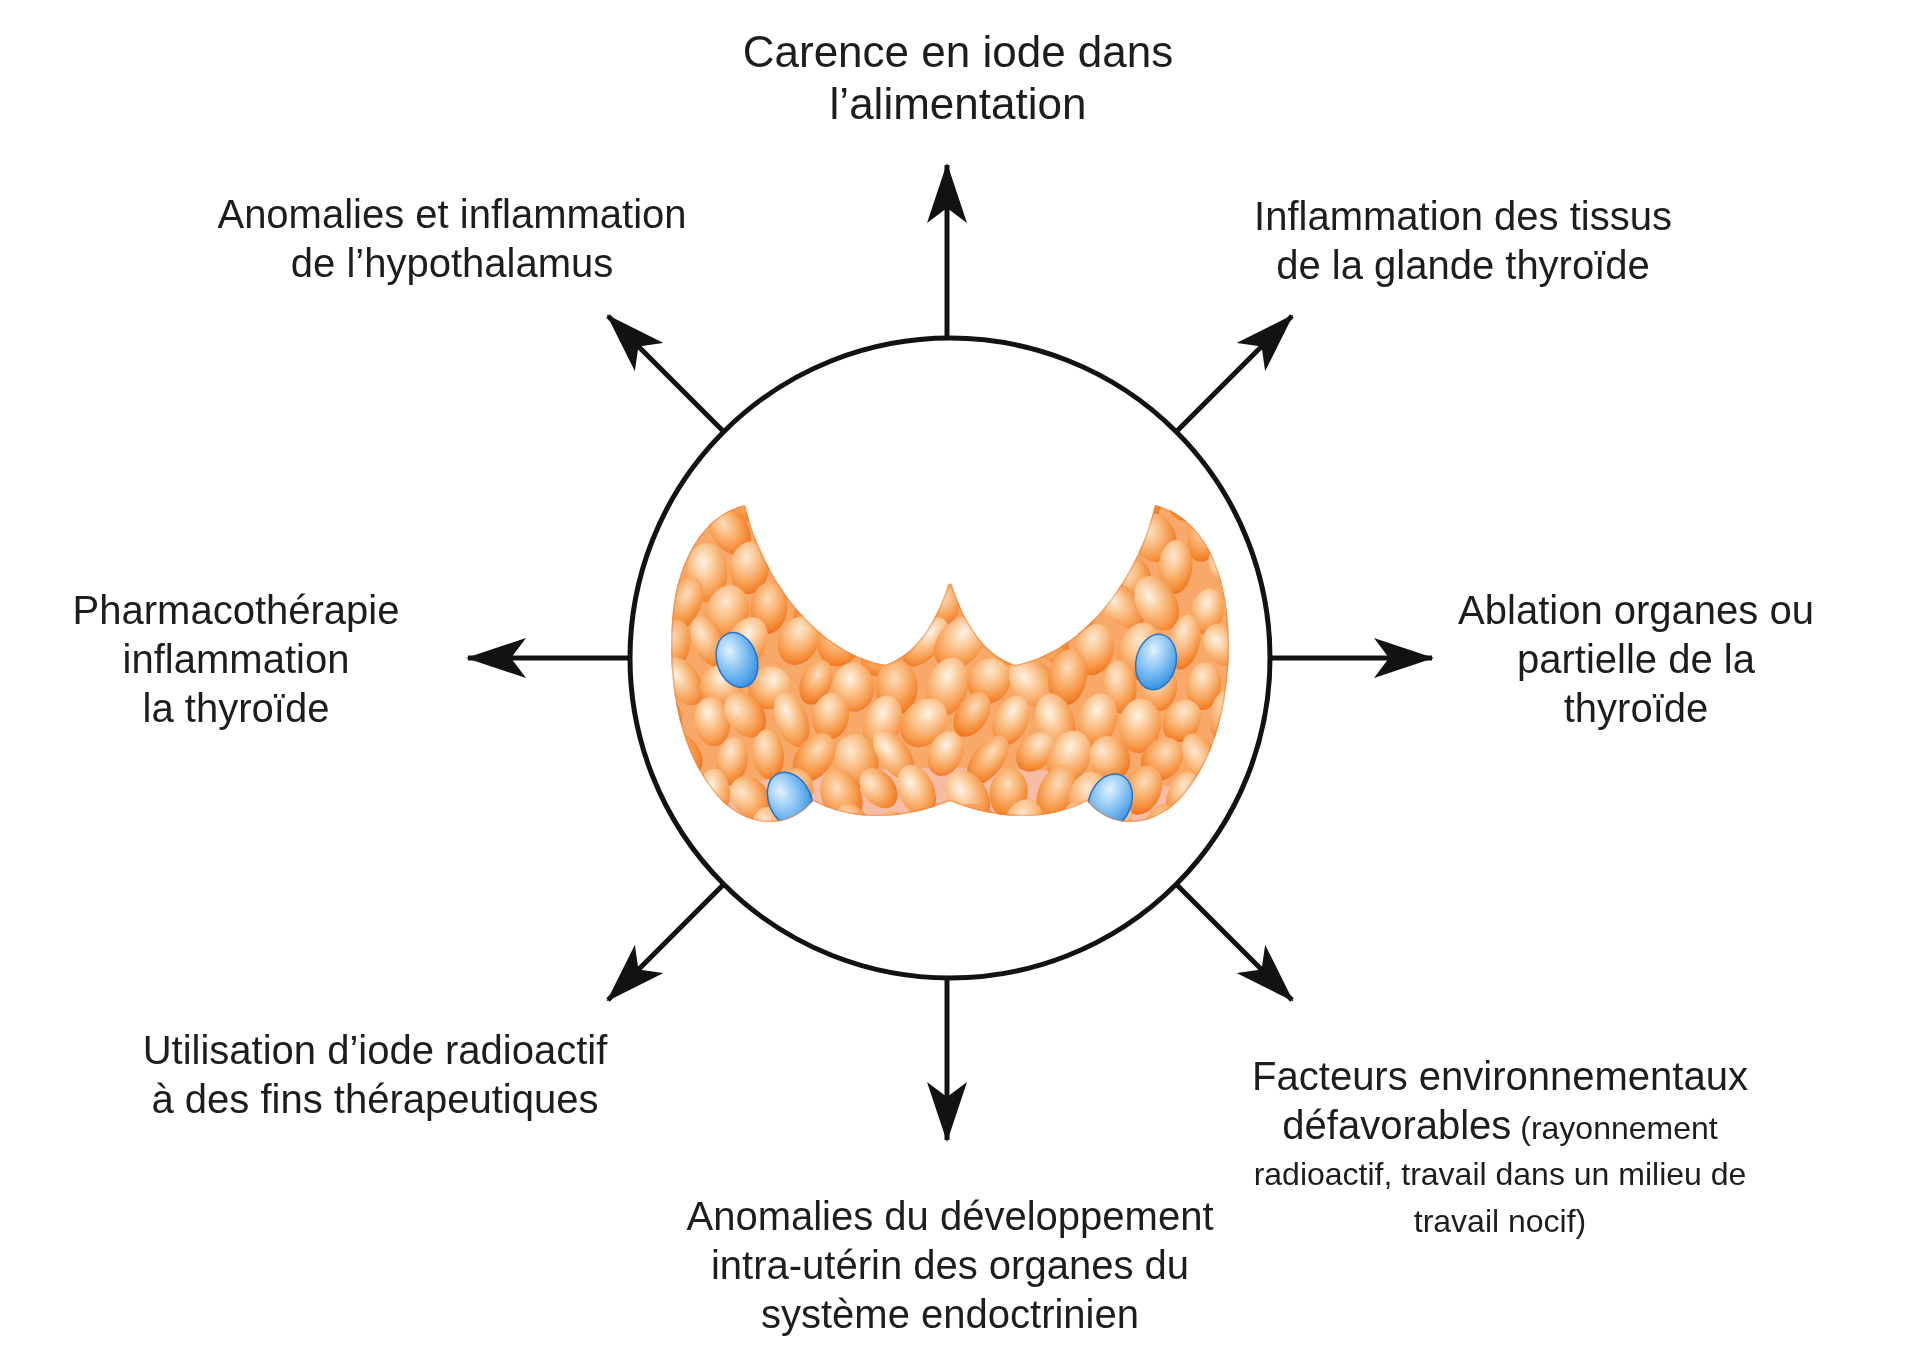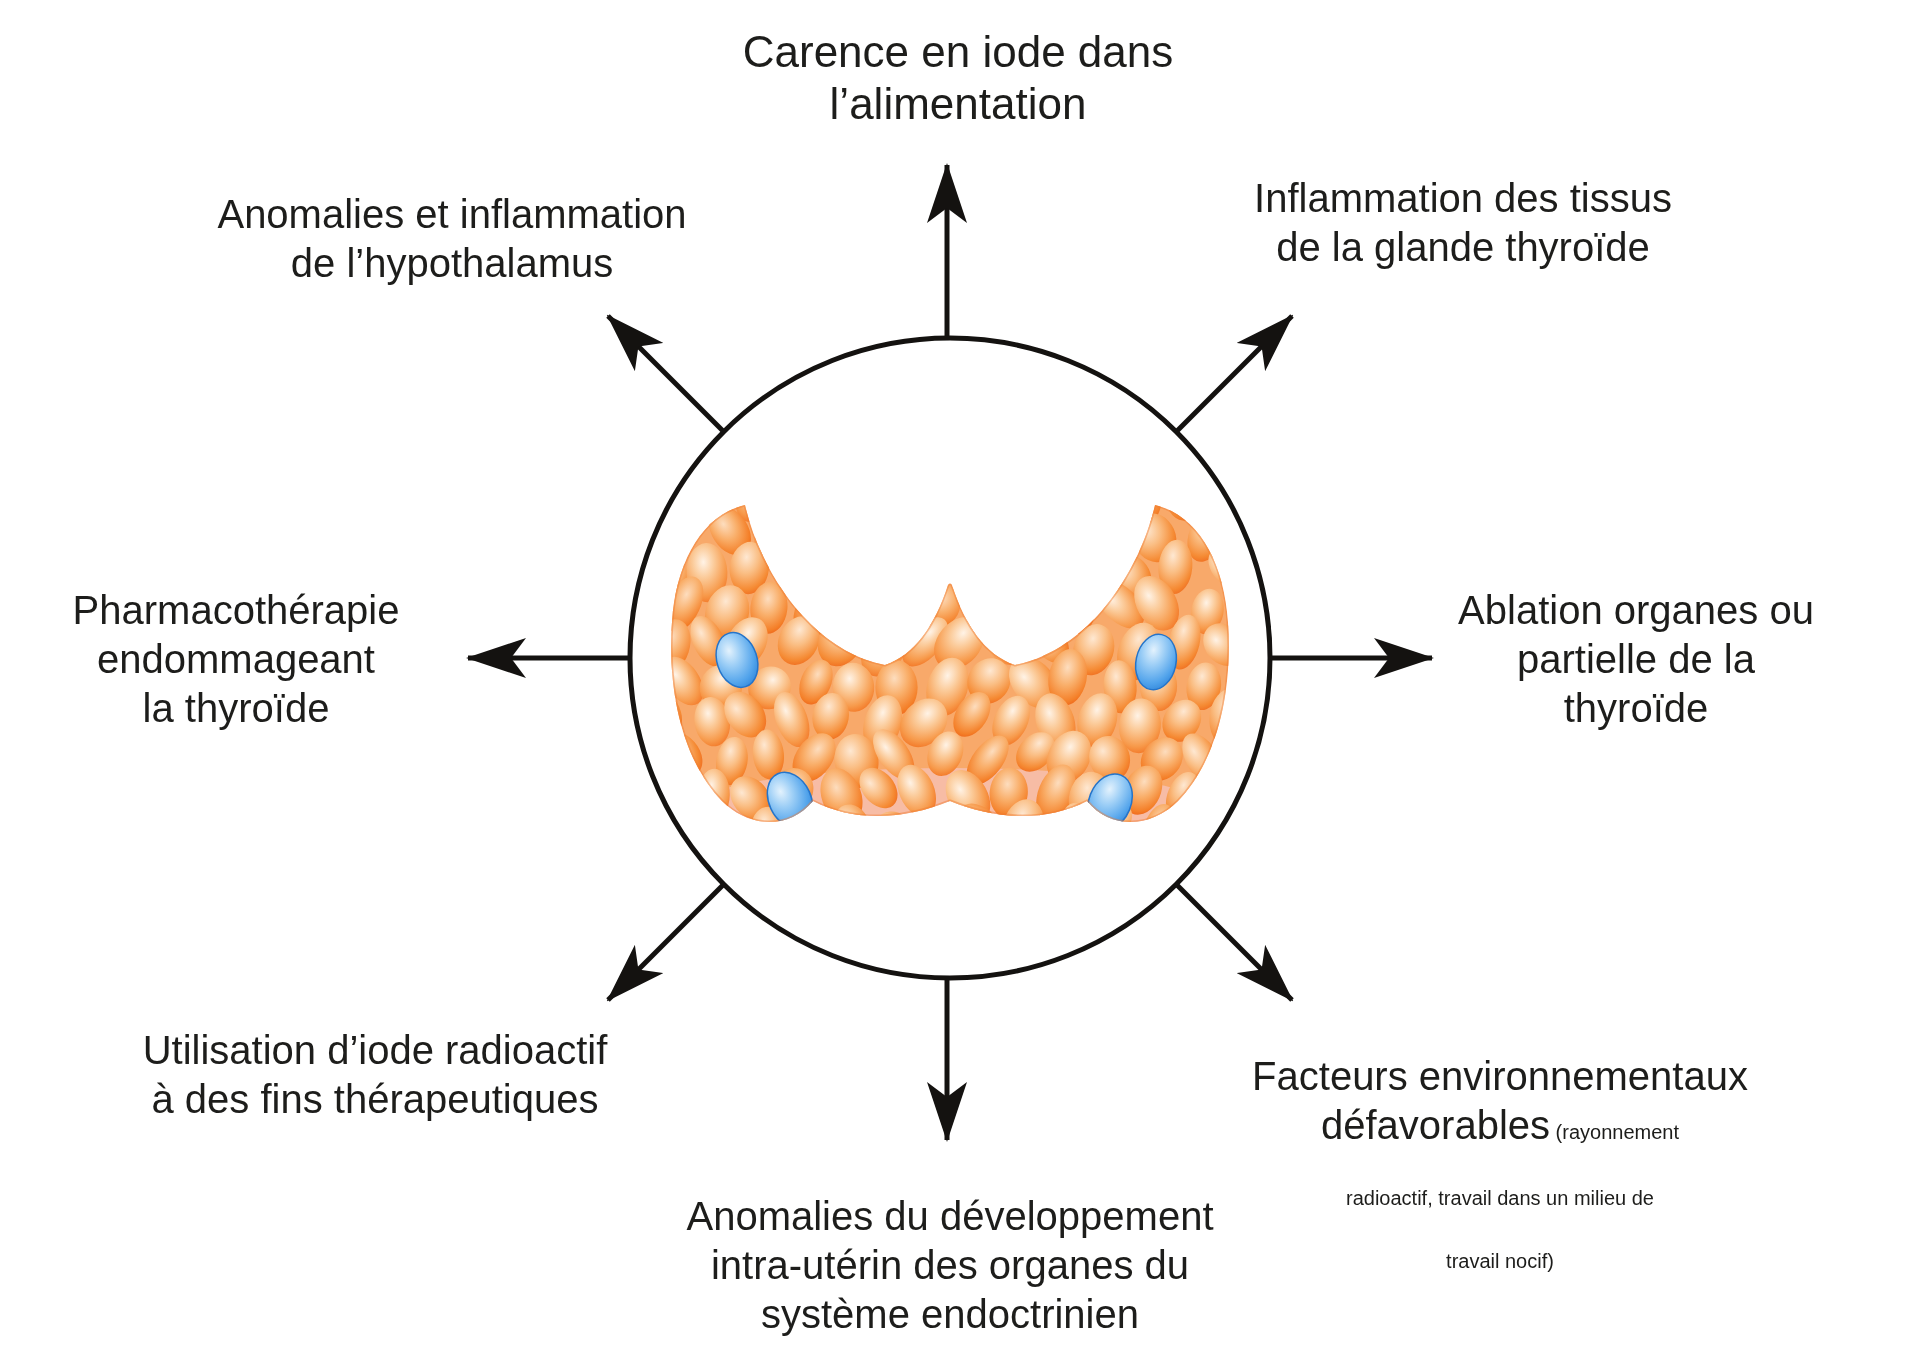--- a/index.html
+++ b/index.html
@@ -3,21 +3,21 @@
 <meta charset="utf-8">
 <style>
   html,body{margin:0;padding:0;background:#ffffff;}
   body{width:1920px;height:1355px;overflow:hidden;
        font-family:"Liberation Sans","DejaVu Sans",sans-serif;}
   .stage{position:relative;width:1920px;height:1355px;background:#ffffff;}
   svg.diagram{position:absolute;left:0;top:0;}
   .lbl{position:absolute;transform:translateX(-50%);text-align:center;
        color:#1d1d1b;font-size:40px;line-height:1.22;white-space:nowrap;}
   .lbl.big{font-size:44px;line-height:1.18;}
-  .small{font-size:20px;line-height:1.45;margin-top:34px;}
+  .small{font-size:32px;line-height:1.45;}
 </style>
 </head>
 <body>
 
 <div class="stage">
 
   <svg class="diagram" width="1920" height="1355" viewBox="0 0 1920 1355" xmlns="http://www.w3.org/2000/svg">
     <defs>
       <marker id="ah" viewBox="0 0 12 8" refX="11.6" refY="4" markerWidth="12" markerHeight="8" orient="auto-start-reverse">
         <path d="M0,0 L12,4 L0,8 L3,4 Z" fill="#141210"></path>
@@ -240,28 +240,28 @@
   <div class="lbl big" style="left:958px;top:26px">
     <div>Carence en iode dans</div>
     <div>l’alimentation</div>
   </div>
 
   <div class="lbl" style="left:452px;top:190px">
     <div>Anomalies et inflammation</div>
     <div>de l’hypothalamus</div>
   </div>
 
-  <div class="lbl" style="left:1463px;top:174px">
+  <div class="lbl" style="left:1463px;top:192px">
     <div>Inflammation des tissus</div>
     <div>de la glande thyroïde</div>
   </div>
 
   <div class="lbl" style="left:236px;top:586px">
     <div>Pharmacothérapie</div>
-    <div>endommageant</div>
+    <div>inflammation</div>
     <div>la thyroïde</div>
   </div>
 
   <div class="lbl" style="left:1636px;top:586px">
     <div>Ablation organes ou</div>
     <div>partielle de la</div>
     <div>thyroïde</div>
   </div>
 
   <div class="lbl" style="left:375px;top:1026px">

